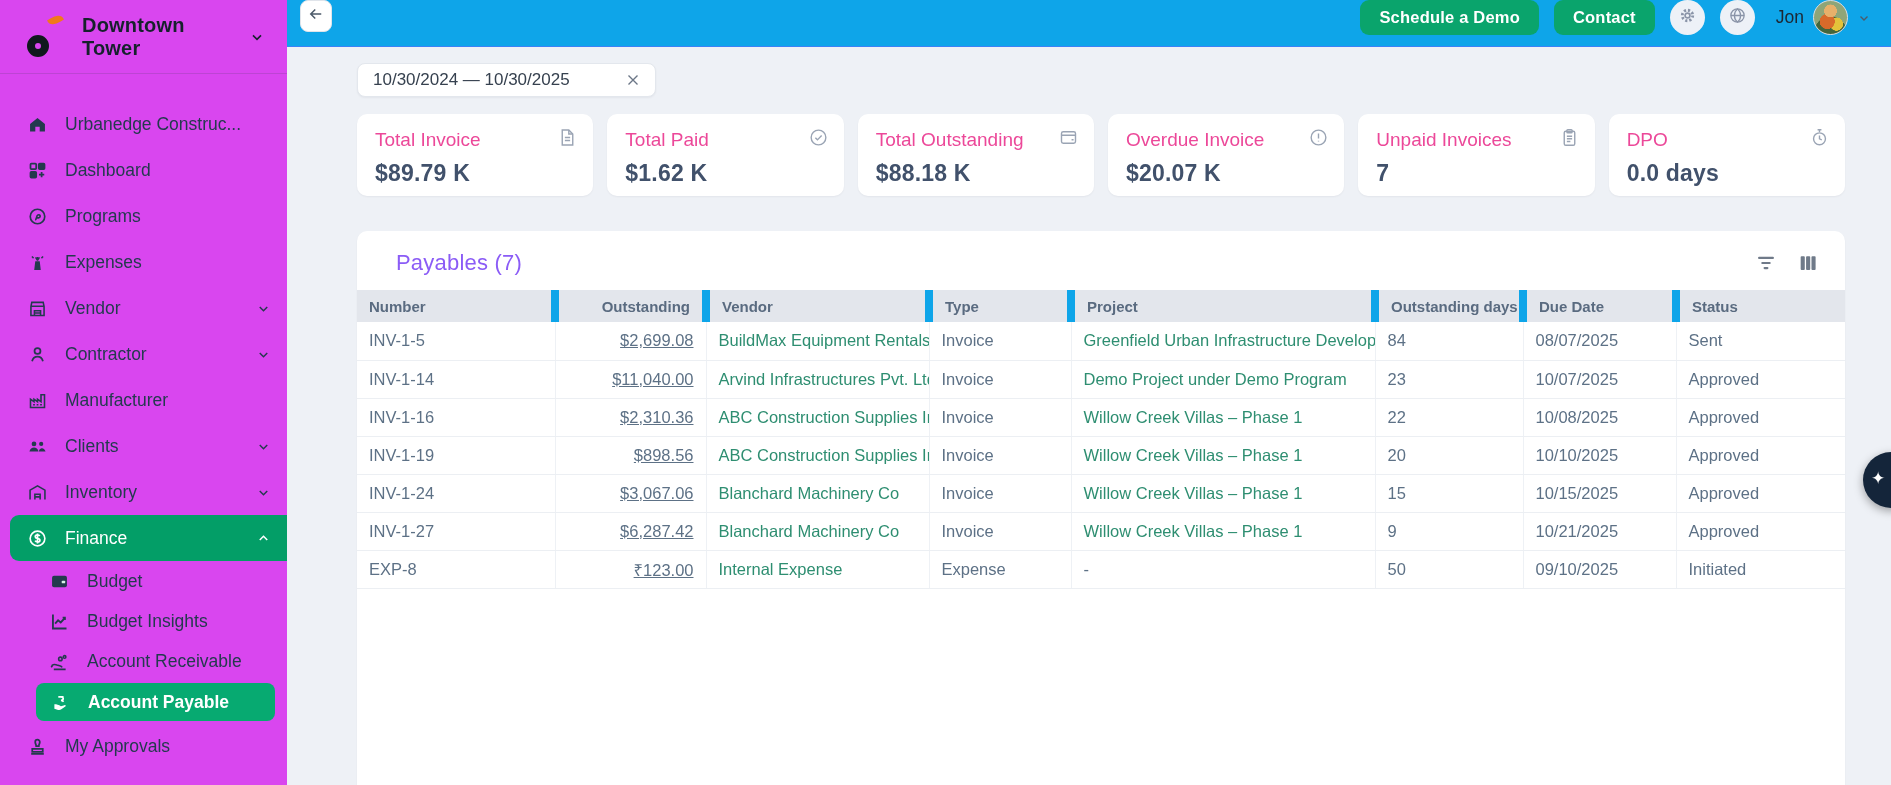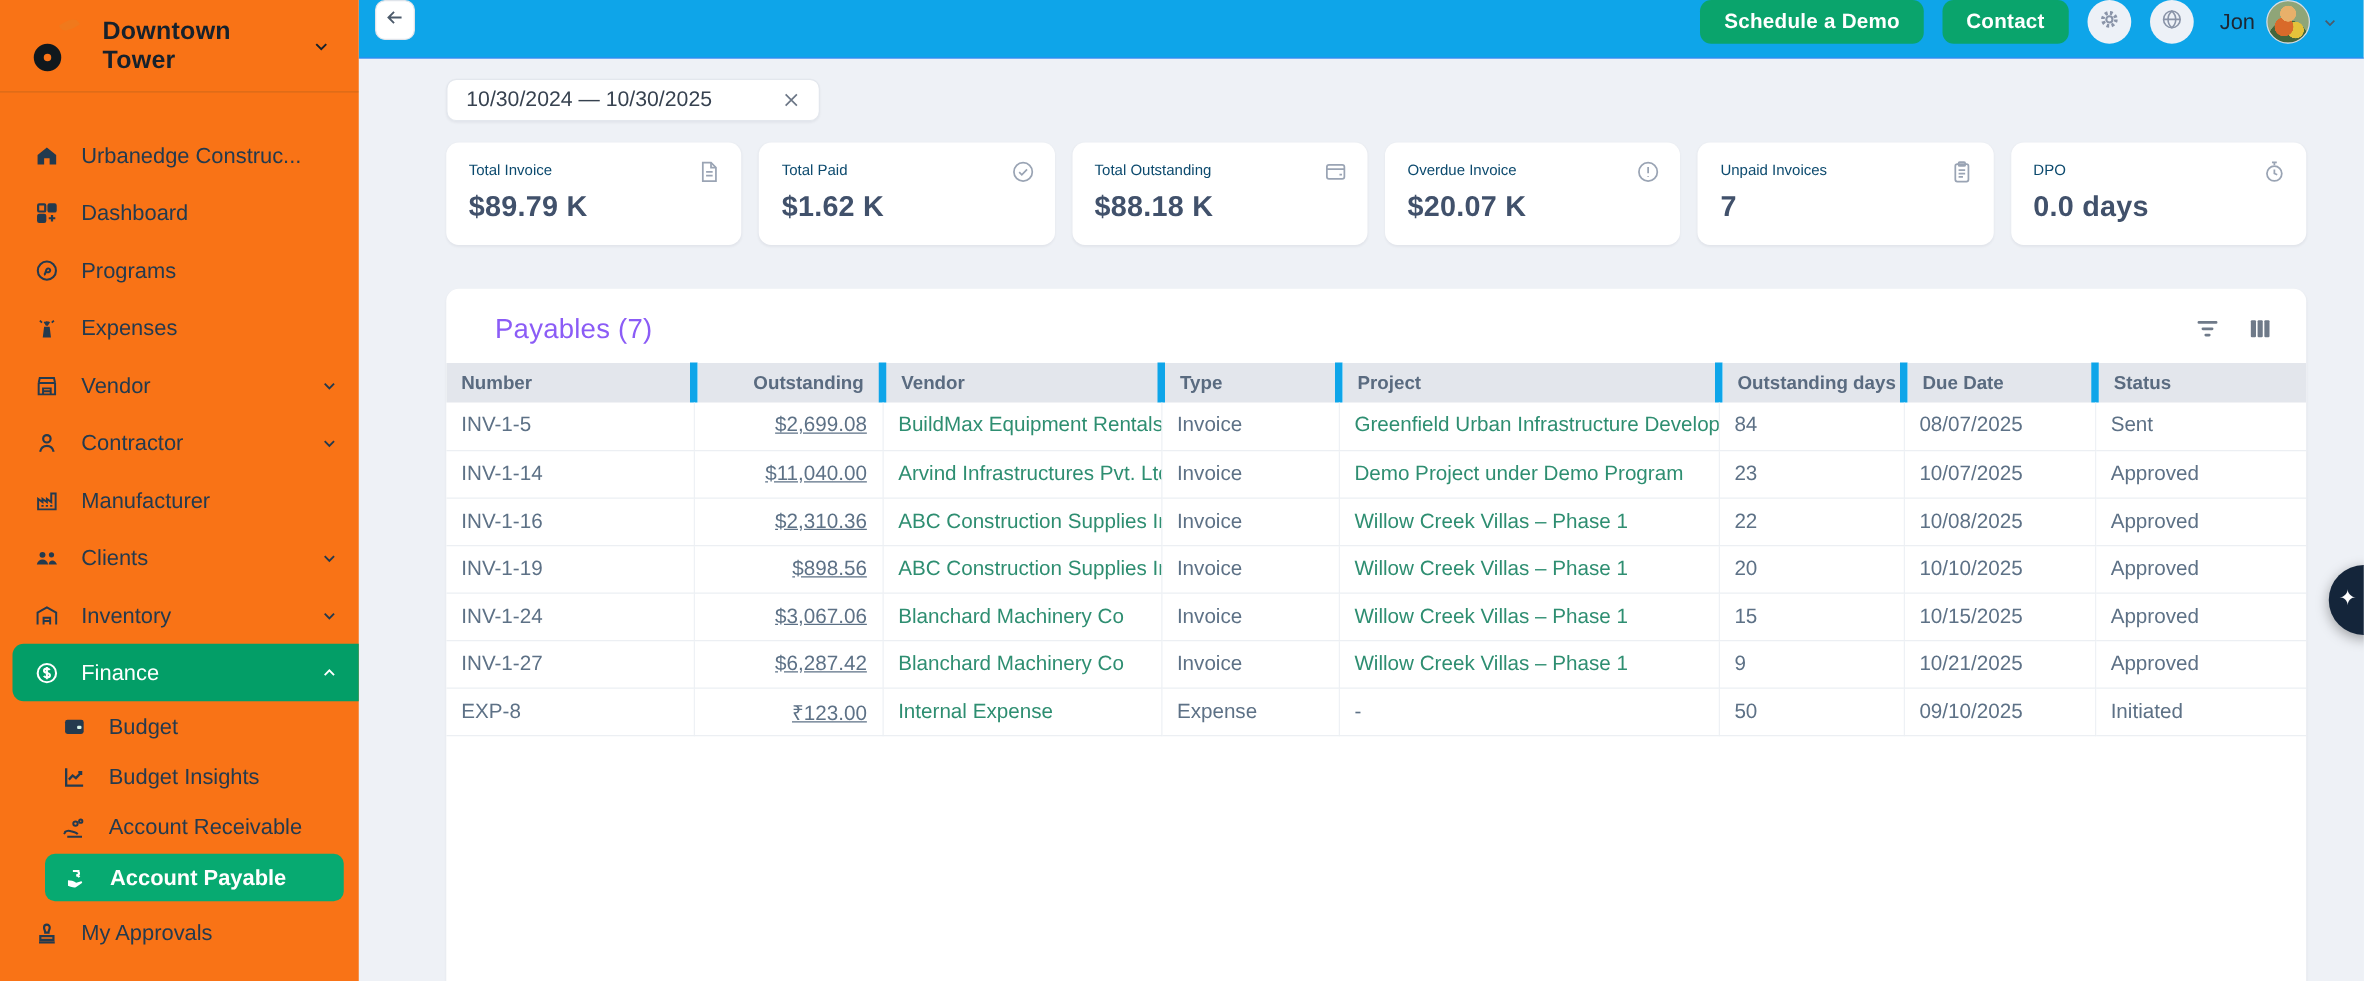--- a/index.html
+++ b/index.html
@@ -2,21 +2,21 @@
 <html><head>
 <meta charset="utf-8">
 <style>
   * { box-sizing: border-box; }
   html,body { margin:0; padding:0; }
   body {
     width:1891px; height:785px; overflow:hidden; position:relative;
     font-family:"Liberation Sans", sans-serif; background:#eef1f6;
   }
   
-  .sidebar { position:absolute; left:0; top:0; width:287px; height:785px; background:#f97316; z-index:2; }
+  .sidebar { position:absolute; left:0; top:0; width:287px; height:785px; background:#d946ef; z-index:2; }
   .s-header { height:74px; display:flex; align-items:center; gap:16px; padding:0 22px 0 26px; border-bottom:1px solid rgba(20,60,45,.14); }
   .logo { position:relative; width:40px; height:42px; flex:none; }
   .logo .ring { position:absolute; left:1px; bottom:1px; width:22px; height:22px; border:8px solid #10181d; border-radius:50%; }
   .logo .leaf { position:absolute; right:3px; top:0px; width:15px; height:8px; background:#f0791c; border-radius:0 70% 0 70%; transform:rotate(-32deg); }
   .s-title { font-size:20px; font-weight:700; color:#16212c; flex:1; letter-spacing:.2px; }
   .s-chev { width:16px; height:16px; color:#16212c; }
   .nav { padding-top:27px; }
   .nav-item { height:46px; display:flex; align-items:center; gap:17px; padding:0 16px 0 27px; color:#243a4e; font-size:17.5px; font-weight:500; cursor:pointer; }
   .nav-item .icon { width:21px; height:21px; flex:none; color:#243a4e; }
   .nav-item .chev { margin-left:auto; width:15px; height:15px; color:#243a4e; }
@@ -43,32 +43,32 @@
       radial-gradient(circle at 50% 95%, #44663c 0 45%, transparent 46%), #8fa578; }
   .user .chev { width:14px; height:14px; color:#4c5a6a; }
   .user .chev svg { width:100%; height:100%; }
   
   .content { position:absolute; top:47px; left:0; right:0; bottom:0; background:#eef1f6; padding:16px 46px 0 70px; }
   .datebox { width:299px; height:34px; background:#fff; border:1px solid #e3e7ed; border-radius:8px; display:flex; align-items:center; padding:0 13px 0 15px; font-size:17px; color:#36414f; box-shadow:0 1px 2px rgba(16,24,40,.05);justify-content:center; }
   .datebox .close { margin-left:auto; width:18px; height:18px; color:#6b7686; cursor:pointer; }
   .datebox .close svg { width:100%; height:100%; }
   .kpis { display:flex; gap:14px; margin-top:17px; }
   .kpi { flex:1; background:#fff; border-radius:10px; height:82px; padding:15px 16px 0 18px; box-shadow:0 1px 2px rgba(16,24,40,.05); position:relative; }
-  .kpi .lbl { font-size:12px; color:#0c4a6e; }
+  .kpi .lbl { font-size:19px; color:#ec4899; }
   .kpi .val { font-size:23px; font-weight:700; color:#41516b; margin-top:9px; letter-spacing:.2px; }
   .kpi .kicon { position:absolute; right:15px; top:13px; width:21px; height:21px; color:#9aa4b4; }
   .kpi .kicon svg { width:100%; height:100%; }
   .panel { margin-top:35px; background:#fff; border-radius:10px; height:572px; box-shadow:0 1px 2px rgba(16,24,40,.05); overflow:hidden; }
   .panel-head { display:flex; align-items:center; padding:19px 26px 14px 27px; }
   .panel-title { font-size:22px; font-weight:400; color:#8b5cf6; letter-spacing:.2px;margin-left:12px; }
   .panel-icons { margin-left:auto; display:flex; gap:20px; color:#6f7a89; }
   .panel-icons .picon { width:22px; height:22px; cursor:pointer; }
   .panel-icons .picon svg { width:100%; height:100%; }
   table { width:100%; border-collapse:collapse; table-layout:fixed; }
-  thead th { background:#e3e6ec; font-size:15px; color:#5a6b80; font-weight:700; text-align:left; height:32px; padding:0 12px; border-right:6px solid #0ea5e9; white-space:nowrap; overflow:hidden; }
+  thead th { background:#e3e6ec; font-size:15px; color:#5a6b80; font-weight:700; text-align:left; height:32px; padding:0 12px; border-right:8px solid #0ea5e9; white-space:nowrap; overflow:hidden; }
   thead th:last-child { border-right:none; }
   th.right { text-align:right; }
   tbody td { height:38px; padding:0 12px; font-size:16.5px; color:#5d7186; border-bottom:1px solid #eceff3; border-right:1px solid #eef1f5; white-space:nowrap; overflow:hidden; }
   tbody td:last-child { border-right:none; }
   td.right { text-align:right;text-decoration:underline; }
   td .link { color:#2e8e71; cursor:pointer; }
   
   .fab { position:absolute; width:56px; height:56px; border-radius:50%; background:#14253a; top:452px; right:-28px; box-shadow:0 3px 10px rgba(0,0,0,.35); color:#fff; cursor:pointer; z-index:5; }
   .fab .star { position:absolute; left:8px; top:16px; font-size:17px; }
 </style>

